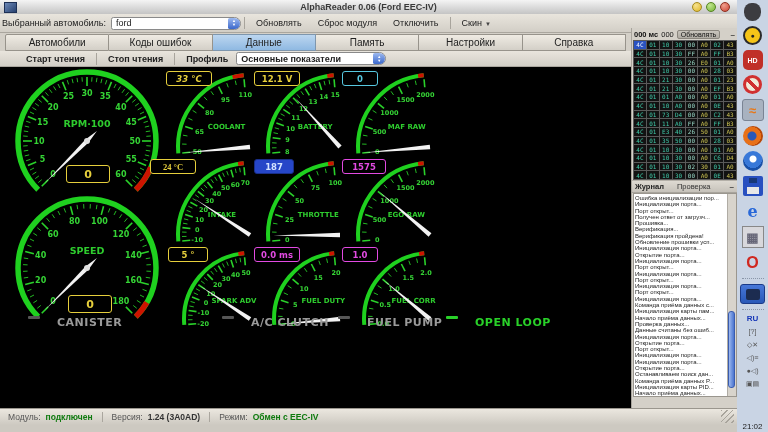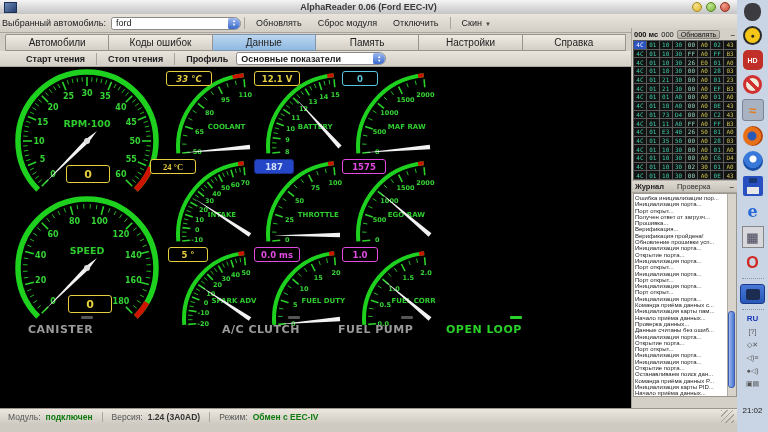--- a/index.html
+++ b/index.html
@@ -32,21 +32,21 @@
   .tab{flex:1;border:1px solid #97938b;border-left:none;background:linear-gradient(#efebe3,#d3cfc7);font-size:10px;
        display:flex;align-items:center;justify-content:center;color:#222;}
   .tab:first-child{border-left:1px solid #97938b;border-radius:2px 0 0 0;}
   .tab.active{background:linear-gradient(#bcd6f0,#8fb9e2);border-color:#7e96ad;}
   
   #dashboard{position:absolute;left:0;top:67px;width:631px;height:341px;background:#000;overflow:hidden;}
   #gaugesvg{position:absolute;left:0;top:0;}
   .vbox{position:absolute;background:#000;border:1px solid;border-radius:3px;display:flex;align-items:center;justify-content:center;
         font-weight:bold;font-size:8.5px;font-family:"DejaVu Sans",sans-serif;height:13px;}
   .vbox.big{font-size:11px;height:16px;}
-  .indicator{position:absolute;top:249px;display:flex;flex-direction:column;align-items:flex-end;gap:4px;}
+  .indicator{position:absolute;top:249px;display:flex;align-items:flex-start;gap:17px;}
   .led{width:12px;height:3px;border-radius:1px;}
   .ilabel{font-size:11px;font-weight:bold;font-family:"DejaVu Sans",sans-serif;letter-spacing:0.5px;white-space:nowrap;}
   
   #rightpanel{position:absolute;left:631px;top:28px;width:106px;height:380px;background:#d4d0c8;border-left:1px solid #a8a49c;box-sizing:border-box;}
   .hexheader{position:absolute;left:0;top:0;width:106px;height:12px;display:flex;align-items:center;font-size:7.5px;color:#111;
              padding:0 2px;box-sizing:border-box;gap:3px;}
   .hex-time{font-weight:bold;}
   .refreshbtn{background:linear-gradient(#c9c5bd,#aeaaa2);border:1px solid #8a867e;font-size:7px;padding:0 3px;border-radius:2px;}
   .minbtn{margin-left:auto;color:#333;font-weight:bold;font-size:8px;padding-right:1px;}
   #hexgrid{position:absolute;left:1px;top:12px;width:104px;height:140px;background:#5a5a5a;display:grid;
@@ -93,21 +93,21 @@
   [data-name="floppy-save-icon"]::after{content:"";position:absolute;bottom:2px;left:4px;right:4px;height:7px;background:#e8e8e8;}
   [data-name="ie-icon"]{color:#2868d8;font-size:16px;font-family:"DejaVu Serif",serif;}
   [data-name="calculator-icon"]{background:#d8d8dc;border:1px solid #888;color:#667;font-size:13px;}
   [data-name="opera-icon"]{color:#d02820;font-size:16px;}
   .docksep{width:22px;border-top:1px dotted #8a96a8;flex:0 0 auto;}
   .activetask{width:25px;height:20px;background:linear-gradient(#4878d8,#2858b8);border:1px solid #1a3a88;border-radius:3px;
               box-sizing:border-box;position:relative;flex:0 0 auto;}
   .activetask::after{content:"";position:absolute;left:5px;top:4px;width:14px;height:11px;background:#1c2c50;border-radius:2px;}
   .trayitem{font-size:7px;color:#555;line-height:8px;flex:0 0 auto;}
   .tray-ru{color:#1838b8;font-weight:bold;font-size:8px;}
-  .tray-clock{margin-top:auto;margin-bottom:17px;font-size:8px;color:#222;}
+  .tray-clock{margin-top:auto;margin-bottom:1px;font-size:8px;color:#222;}
 </style>
 </head>
 <body>
 
 <div id="screen" data-name="desktop">
   <div id="window" data-name="app-window">
 
     <div class="titlebar" data-name="title-bar">
       <div class="app-icon" data-name="app-icon"></div>
       <span class="title" data-name="window-title">AlphaReader 0.06 (Ford EEC-IV)</span>

